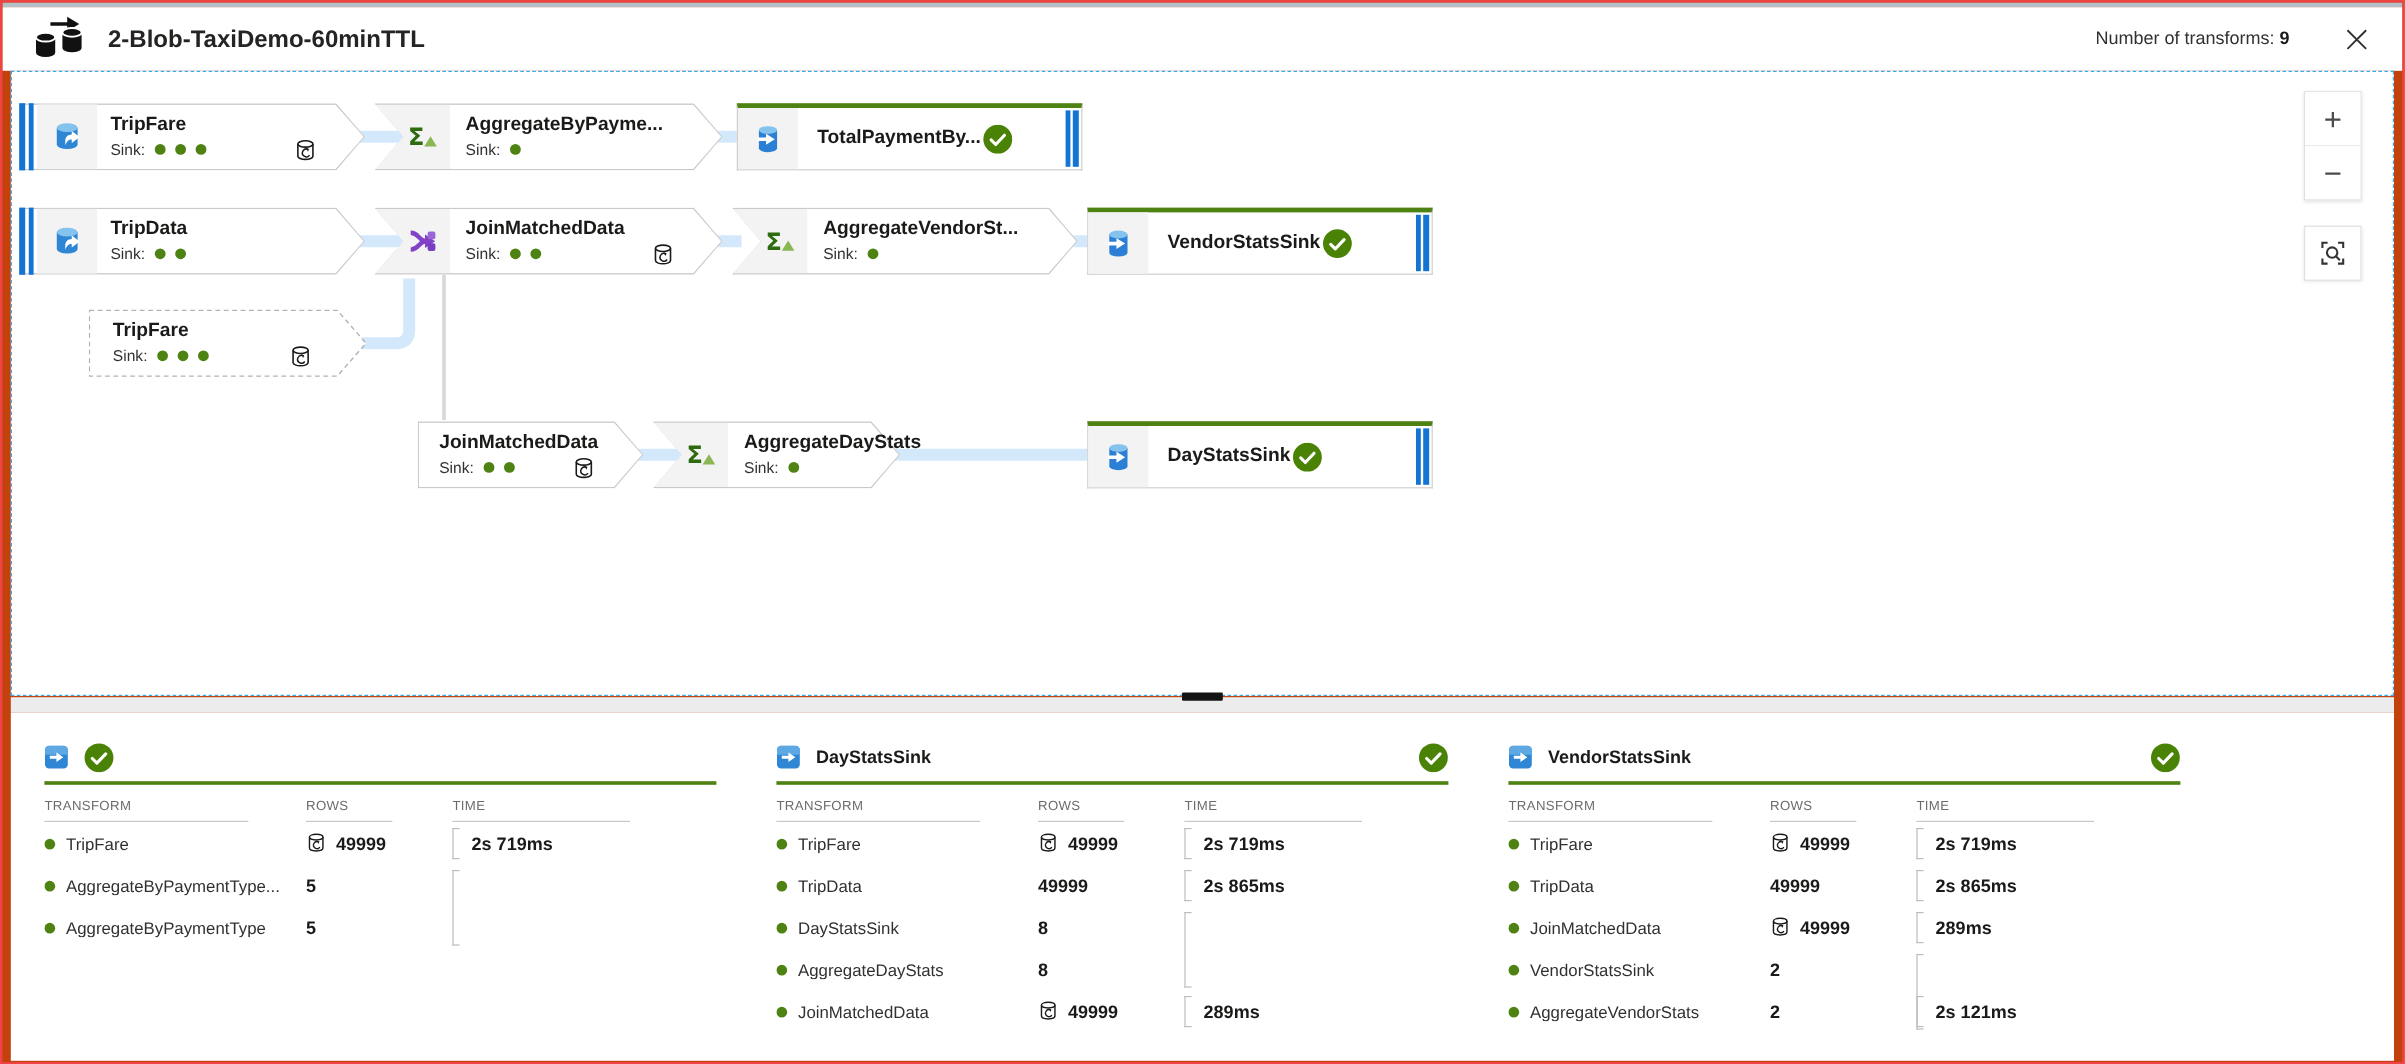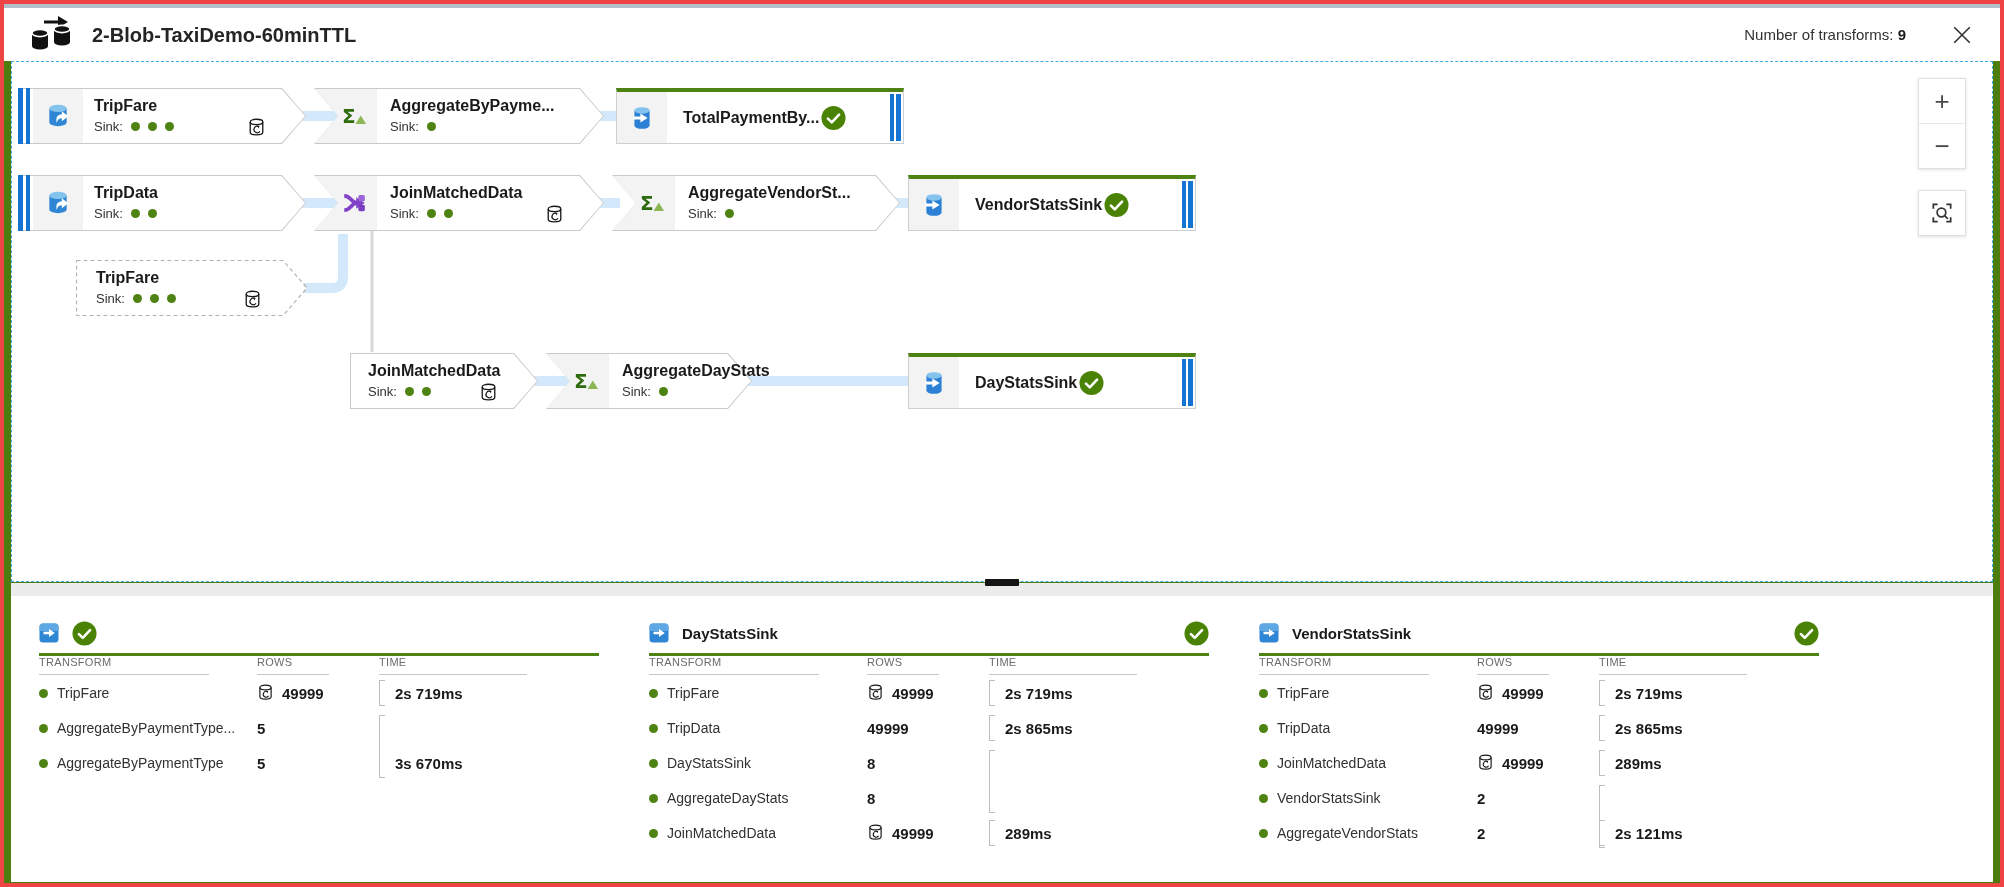--- a/index.html
+++ b/index.html
@@ -1,17 +1,17 @@
 <!DOCTYPE html>
 <html><head>
 <meta charset="utf-8">
 <style>
   * { box-sizing: border-box; }
   html,body { margin:0; padding:0; background:#e8e8e8; font-family:"Liberation Sans", sans-serif; }
-  .win { position:relative; width:2004px; height:887px; background:#4d7c0f; border:4px solid #ef4444; overflow:hidden; }
+  .win { position:relative; width:2004px; height:887px; background:#c2410c; border:2px solid #ef4444; overflow:hidden; }
   .topstrip { position:absolute; left:0; top:0; right:0; height:4px; background:#b3c0ca; }
 
   
   .hdr { position:absolute; left:0; top:4px; right:0; height:53px; display:flex; align-items:center; padding:0 18px 0 24px; background:#fff; }
   .hdr-icon { width:46px; height:40px; margin-right:18px; flex:0 0 auto; }
   .hdr-titles { flex:1 1 auto; min-width:0; }
   .hdr-title { font-size:20px; font-weight:700; color:#252423; line-height:22px; }
   .hdr-sub { font-size:12px; color:#8a8886; margin-top:1px; }
   .hdr-right { display:flex; align-items:center; gap:36px; }
   .hdr-transforms { font-size:15px; color:#323130; }
@@ -61,21 +61,21 @@
   .grab { position:absolute; left:50%; top:-4px; transform:translateX(-50%); width:34px; height:7px; background:#141414; border-radius:1px; }
 
   
   .bottom { position:absolute; left:7px; right:7px; top:592px; bottom:1px; background:#fff; }
   .ptable { position:absolute; top:24px; width:560px; }
   .t1 { left:28px; } .t2 { left:638px; } .t3 { left:1248px; }
   .thead { display:flex; align-items:center; gap:13px; height:26px; }
   .thead .ticon { width:20px; height:20px; flex:0 0 auto; }
   .ttitle { font-size:15px; font-weight:700; color:#1b1a19; flex:1 1 auto; white-space:nowrap; }
   .greenbar { height:3px; background:#4e8212; margin-top:7px; }
-  .cols { display:grid; grid-template-columns:218px 122px 1fr; margin-top:0; }
+  .cols { display:grid; grid-template-columns:218px 122px 1fr; margin-top:12px; }
   .colh { font-size:11px; color:#6b6b6b; letter-spacing:.3px; }
   .colh span { display:inline-block; border-bottom:1px solid #c8c8c8; padding-bottom:6px; }
   .colh.w1 span { width:170px; } .colh.w2 span { width:72px; } .colh.w3 span { width:148px; }
   .trow { display:grid; grid-template-columns:218px 122px 1fr; height:34px; align-items:center; margin-top:1px; }
   .c-name { font-size:14px; color:#323130; display:flex; align-items:center; white-space:nowrap; overflow:hidden; }
   .gdot { width:9px; height:9px; border-radius:50%; background:#4e8212; margin-right:9px; flex:0 0 auto; }
   .c-rows { font-size:15px; font-weight:700; color:#1b1a19; display:flex; align-items:center; gap:8px; }
   .c-rows .rcache { width:17px; height:20px; }
   .c-time { position:relative; padding-left:16px; font-size:15px; font-weight:700; color:#1b1a19; align-self:stretch; display:flex; align-items:center; }
   .bracket { position:absolute; left:0; top:50%; transform:translateY(-50%); width:6px; height:26px; border-left:1px solid #bdbdbd; border-top:1px solid #bdbdbd; border-bottom:1px solid #bdbdbd; }
@@ -457,23 +457,20 @@
           </div>
       </div>
       <div class="trow">
         <div class="c-name">
             <span class="gdot"></span>
             <span>AggregateByPaymentType</span>
           </div>
         <div class="c-rows">
             <span>5</span>
           </div>
-        <div class="c-time">
-            <span>3s 670ms</span>
-          </div>
       </div>
     </div>
 
     <div class="ptable t2">
       <div class="thead">
         <svg class="ticon">
             <use href="#ic-sinksq"></use>
           </svg>
         <div class="ttitle">DayStatsSink</div>
         <svg class="checkico">

